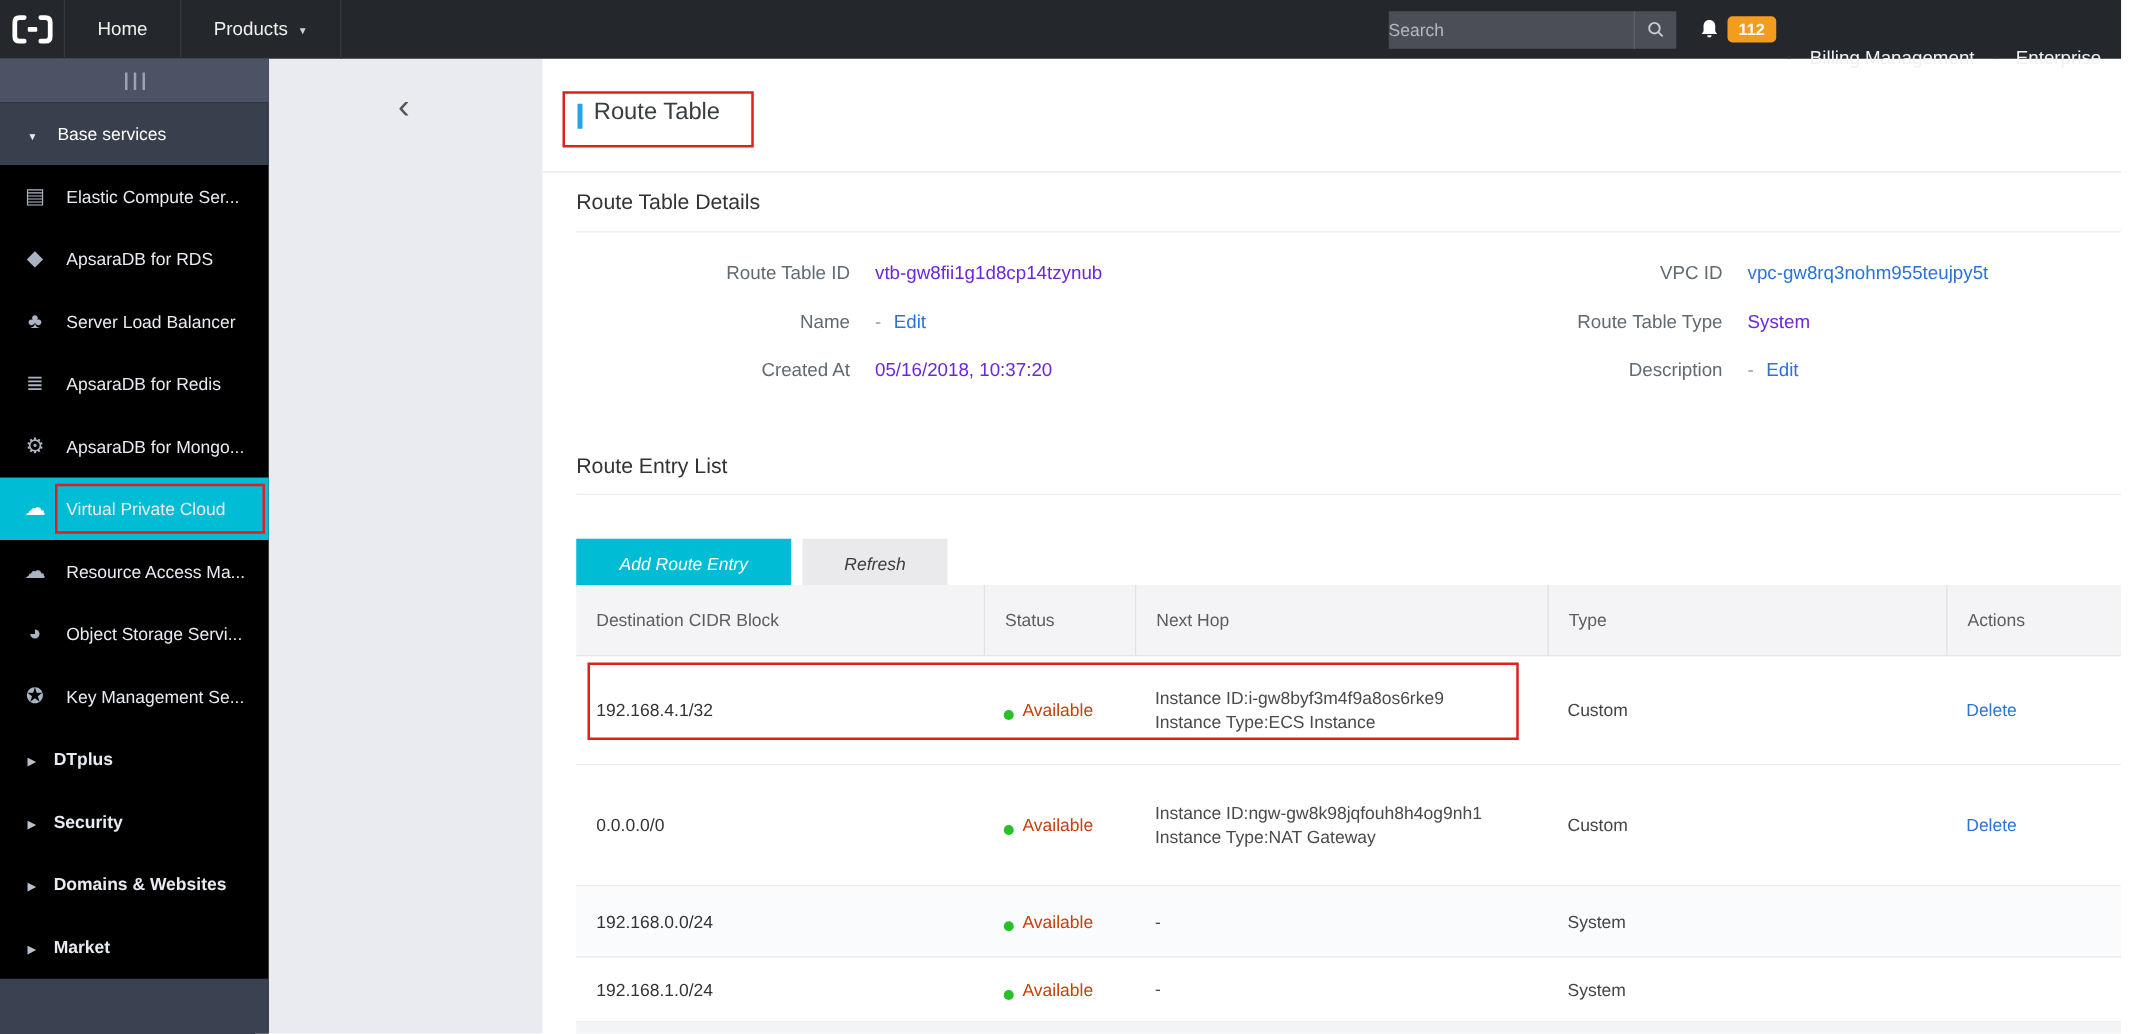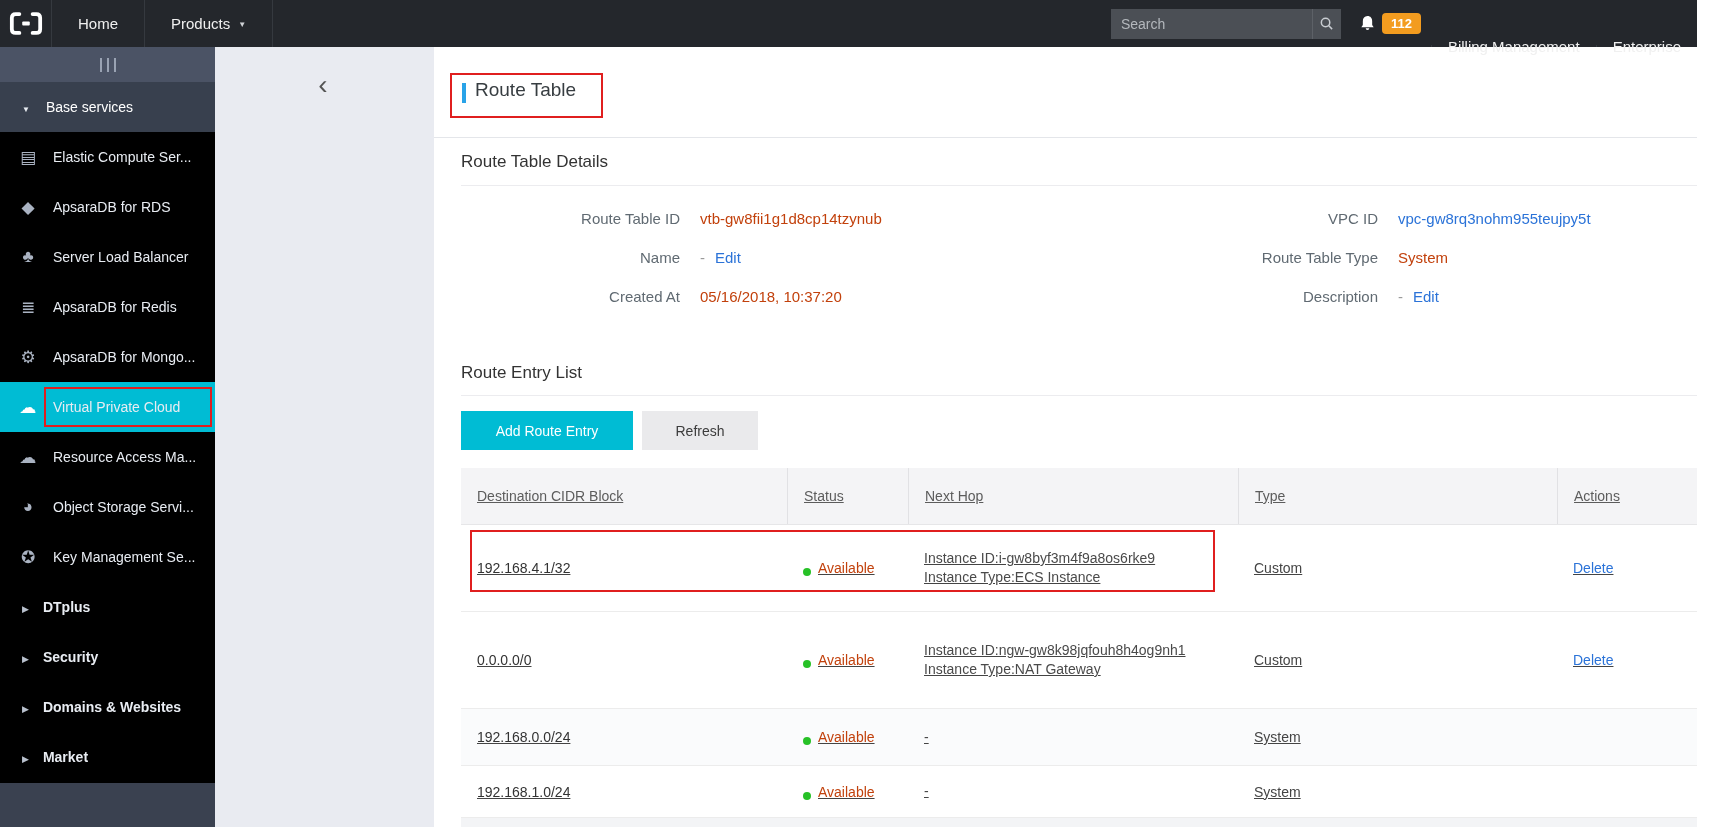--- a/index.html
+++ b/index.html
@@ -14,21 +14,21 @@
     background:#24272c; display:flex; align-items:stretch; color:#f0f0f0; z-index:10; }
   .logo-box { width:52px; display:flex; align-items:center; justify-content:center;
     border-right:1px solid #35393f; cursor:pointer; }
   .nav-item { display:flex; align-items:center; padding:0 26px; font-size:15px;
     border-right:1px solid #35393f; cursor:pointer; }
   .nav-caret::after { content:"▼"; font-size:8px; margin-left:8px; color:#cfd2d6; position:relative; top:1px; }
   .tb-spacer { flex:1; }
   .searchbox { position:relative; width:230px; height:30px; background:#4b4f55;
     align-self:center; display:flex; align-items:center; margin-right:18px; }
   .searchbox input { flex:1; background:transparent; border:none; outline:none;
-    color:#eab308; font-size:14px; padding:0 10px; font-family:inherit; }
+    color:#eab308; font-size:14px; padding:0 0; font-family:inherit; }
   .searchbox input::placeholder { color:#b4b8bd; }
   .search-icon-wrap { width:34px; height:100%; display:flex; align-items:center; justify-content:center;
     border-left:1px solid #5d6167; cursor:pointer; }
   .bell-wrap { display:flex; align-items:center; margin-right:10px; cursor:pointer; }
   .badge { background:#f39c1f; color:#fff; font-size:13px; font-weight:bold;
     border-radius:4px; padding:3px 9px; margin-left:6px; cursor:pointer; }
   .tb-right { display:flex; align-items:center; padding:0 16px; font-size:15px;
     border-left:1px solid #35393f; cursor:pointer;margin-top:45px; }
 
   
@@ -65,31 +65,31 @@
   .title-annot { position:absolute; left:16px; top:6px; width:153px; height:45px; border:2px solid #e01f1f; }
   .divider-full { position:absolute; left:0; width:1263px; height:1px; background:#e4e6ea; }
   .divider-inner { position:absolute; left:27px; width:1236px; height:1px; background:#ececef; }
   .section-heading { position:absolute; left:27px; font-size:17px; color:#333; }
 
   .fields { position:absolute; top:152px; left:0; width:1263px; display:grid; grid-template-columns:638px 625px; }
   .field { display:flex; align-items:center; height:39px; font-size:15px; }
   .field .lbl { text-align:right; color:#606a72; }
   .col-left .lbl { width:266px; padding-right:20px; }
   .col-right .lbl { width:326px; padding-right:20px; }
-  .field .val { color:#c2410c; }
+  .field .val { color:#6d28d9; }
   .field .dash { color:#9a9a9a; margin-right:10px; }
   a.link { color:#2b73d8; text-decoration:none; cursor:pointer; }
 
-  .btn { position:absolute; top:364px; height:39px; display:flex; align-items:center; justify-content:center;
-    font-size:14px; cursor:pointer; }
+  .btn { position:absolute; top:384px; height:39px; display:flex; align-items:center; justify-content:center;
+    font-size:14px; cursor:pointer;font-style:italic; }
   .btn-add { left:27px; width:172px; background:#00bcd4; color:#fff; }
   .btn-refresh { left:208px; width:116px; background:#eaeaec; color:#3c3c3c; }
 
   .rtable { position:absolute; top:421px; left:27px; width:1236px; }
-  .trow { display:grid; grid-template-columns:326px 121px 330px 319px 1fr; align-items:center;text-decoration:underline; }
+  .trow { display:grid; grid-template-columns:326px 121px 330px 319px 1fr; align-items:center; }
   .thead { height:57px; background:#f4f4f6; border-bottom:1px solid #e6e6e8; color:#5c5c5c; font-size:14px; }
   .thead > div { padding-left:16px; height:100%; display:flex; align-items:center; }
   .thead > div + div { border-left:1px solid #e1e1e4; }
   .tbody-row { border-bottom:1px solid #ececec; font-size:14px; color:#444; }
   .tbody-row > div { padding-left:16px; }
   .row-h1 { height:87px; } .row-h2 { height:97px; }
   .row-h3 { height:57px; background:#fafbfc; } .row-h4 { height:52px; }
   .cell-cidr { color:#333; }
   .status-cell { display:flex; align-items:flex-end; color:#c2410c; }
   .status-dot { display:inline-block; width:8px; height:8px; border-radius:50%; background:#27c127; margin-right:7px; }

